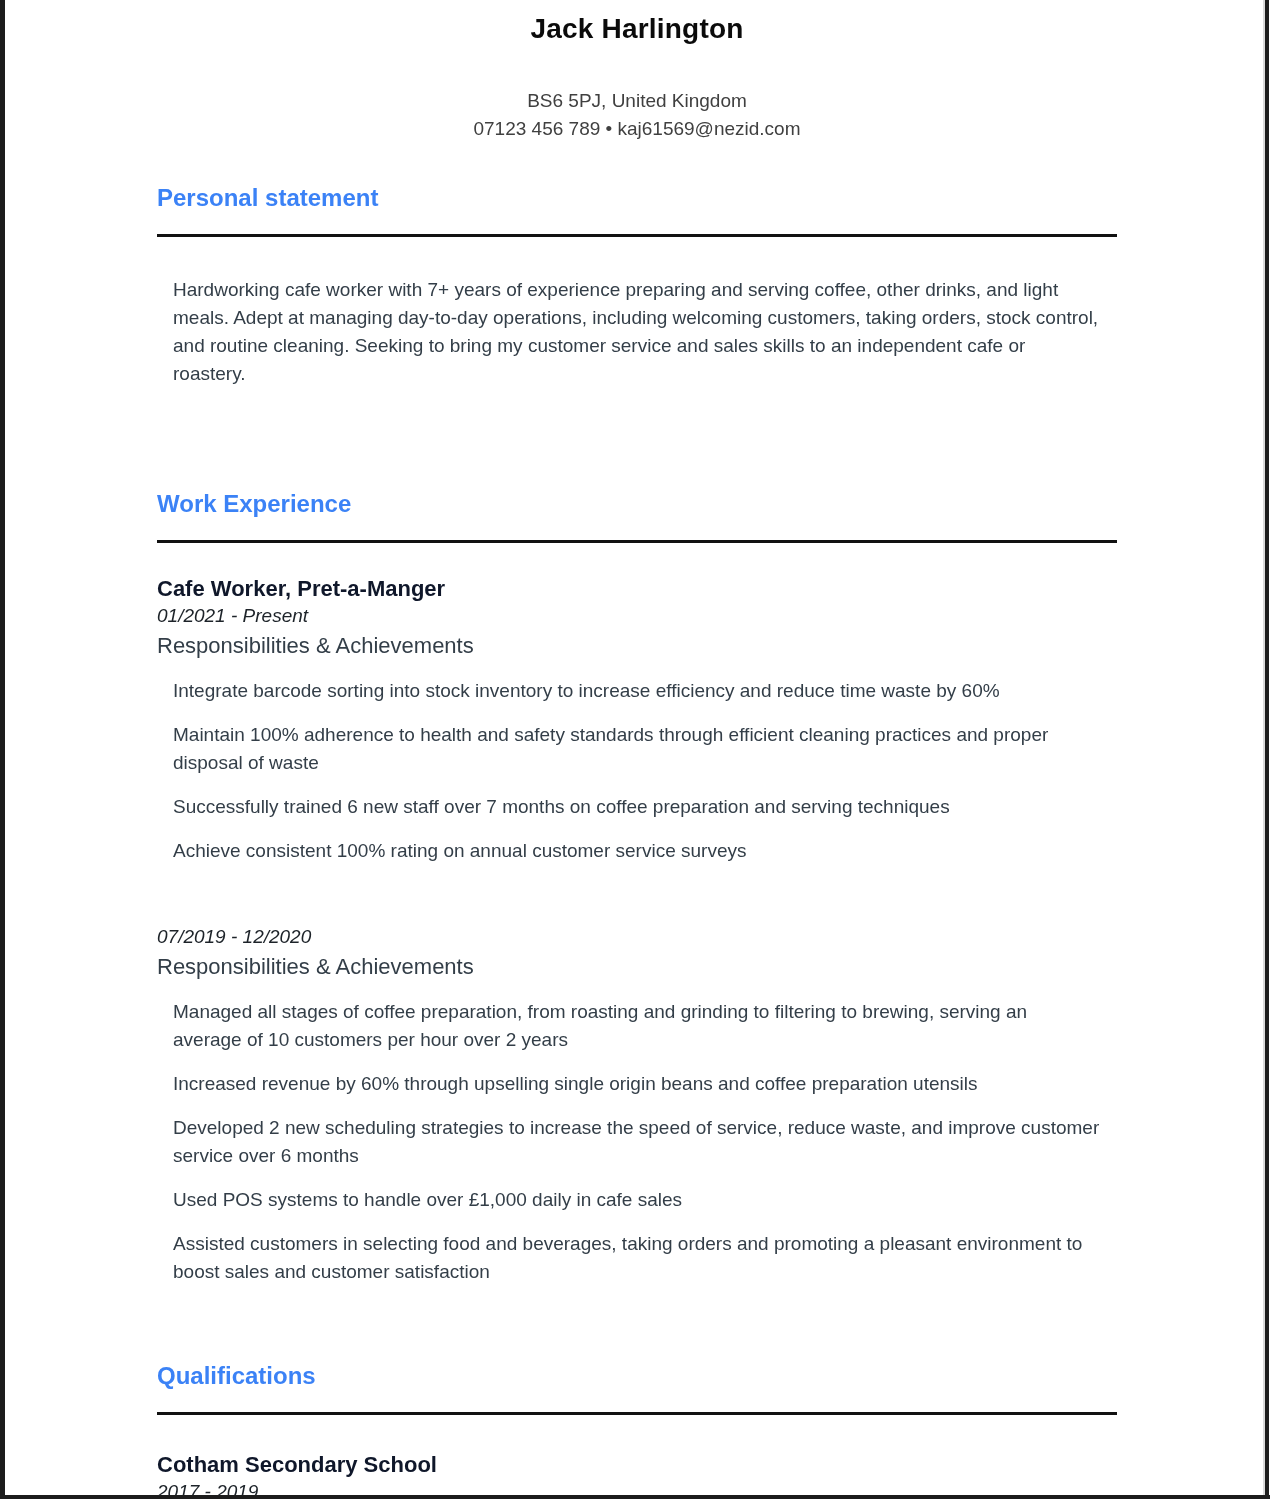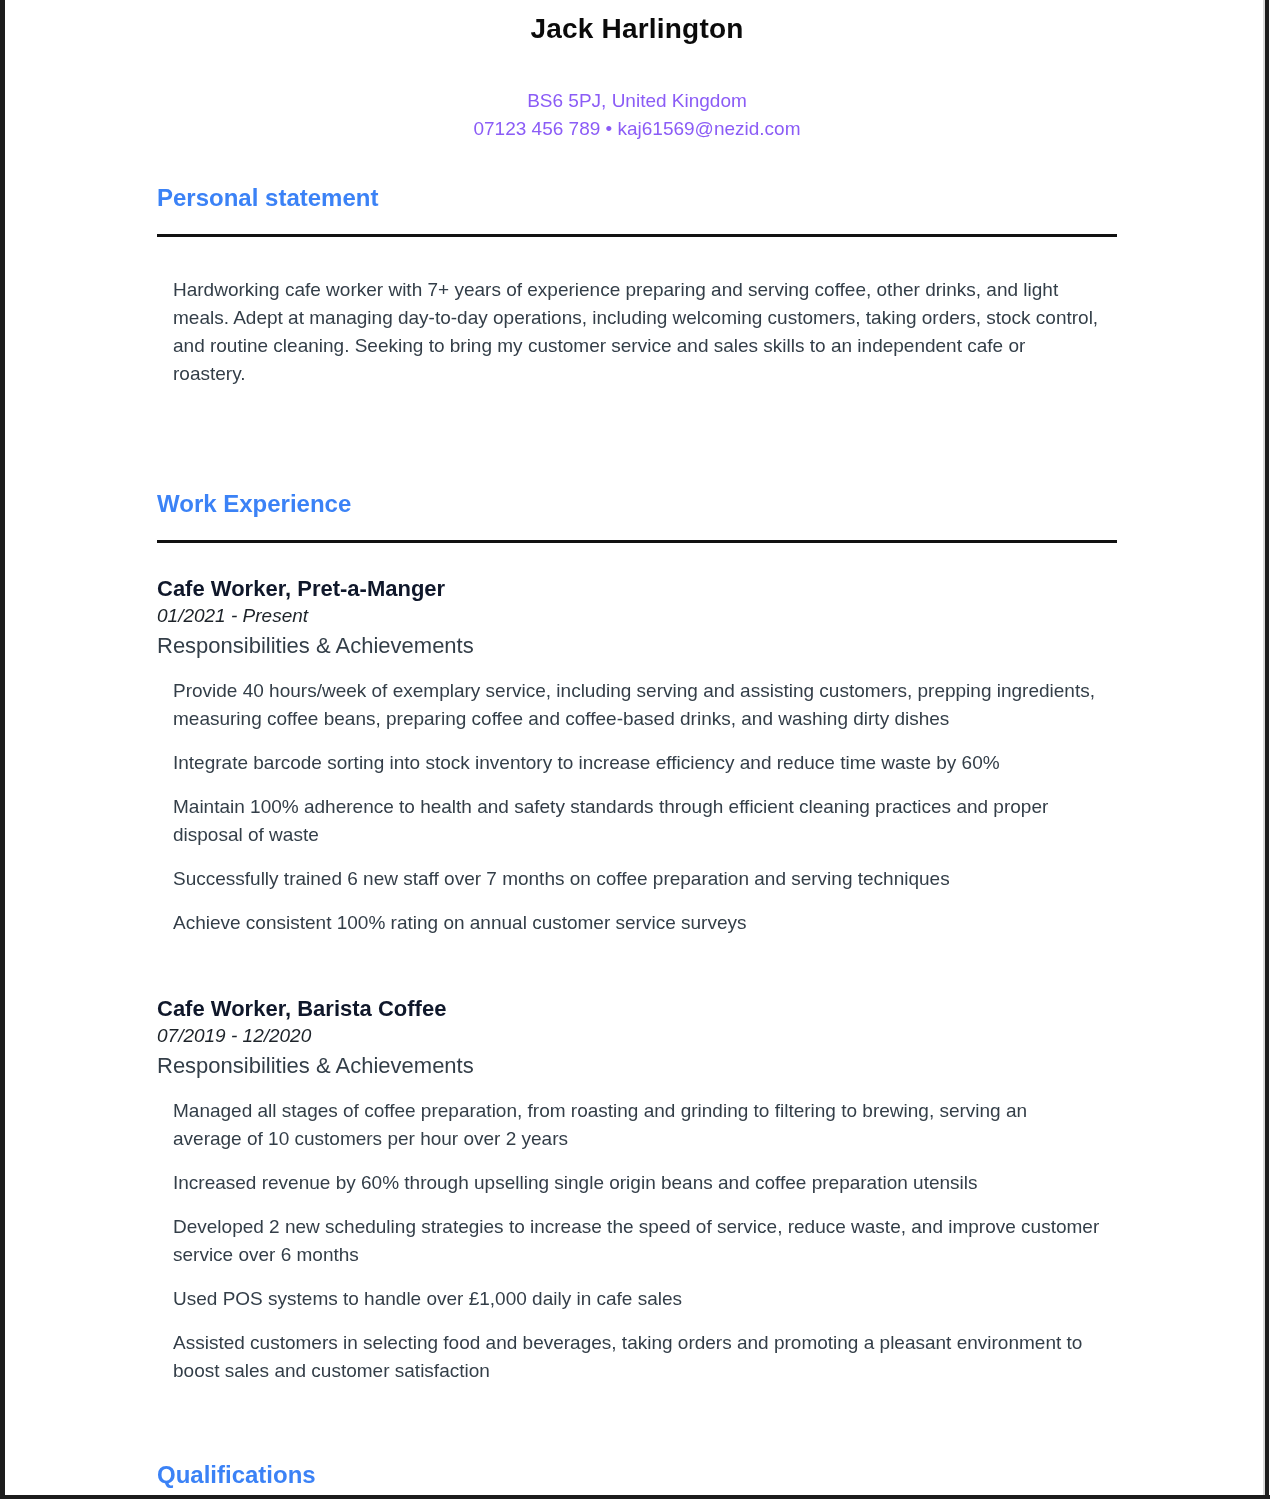--- a/index.html
+++ b/index.html
@@ -46,21 +46,21 @@
     line-height: 33px;
     font-weight: bold;
     color: #0b0b0b;
     text-align: center;
     letter-spacing: 0.2px;
   }
   .contact {
     text-align: center;
     font-size: 19px;
     line-height: 28px;
-    color: #8b5cf6;
+    color: #404040;
     margin-bottom: 40px;
   }
   h2.section-title {
     margin: 0 0 21px 0;
     font-size: 24px;
     line-height: 30px;
     font-weight: bold;
     color: #3b82f6;
   }
   .rule {
@@ -135,29 +135,27 @@
     </section>
 
     <section class="work">
       <h2 class="section-title">Work Experience</h2>
       <div class="rule"></div>
 
       <div class="job">
         <h3 class="entry-title">Cafe Worker, Pret-a-Manger</h3>
         <div class="entry-dates">01/2021 - Present</div>
         <div class="entry-subheading">Responsibilities &amp; Achievements</div>
-        <p class="body-text">Provide 40 hours/week of exemplary service, including serving and assisting customers, prepping ingredients, measuring coffee beans, preparing coffee and coffee-based drinks, and washing dirty dishes</p>
         <p class="body-text">Integrate barcode sorting into stock inventory to increase efficiency and reduce time waste by 60%</p>
         <p class="body-text">Maintain 100% adherence to health and safety standards through efficient cleaning practices and proper disposal of waste</p>
         <p class="body-text">Successfully trained 6 new staff over 7 months on coffee preparation and serving techniques</p>
         <p class="body-text">Achieve consistent 100% rating on annual customer service surveys</p>
       </div>
 
       <div class="job">
-        <h3 class="entry-title">Cafe Worker, Barista Coffee</h3>
         <div class="entry-dates">07/2019 - 12/2020</div>
         <div class="entry-subheading">Responsibilities &amp; Achievements</div>
         <p class="body-text">Managed all stages of coffee preparation, from roasting and grinding to filtering to brewing, serving an average of 10 customers per hour over 2 years</p>
         <p class="body-text">Increased revenue by 60% through upselling single origin beans and coffee preparation utensils</p>
         <p class="body-text">Developed 2 new scheduling strategies to increase the speed of service, reduce waste, and improve customer service over 6 months</p>
         <p class="body-text">Used POS systems to handle over £1,000 daily in cafe sales</p>
         <p class="body-text">Assisted customers in selecting food and beverages, taking orders and promoting a pleasant environment to boost sales and customer satisfaction</p>
       </div>
     </section>
 

